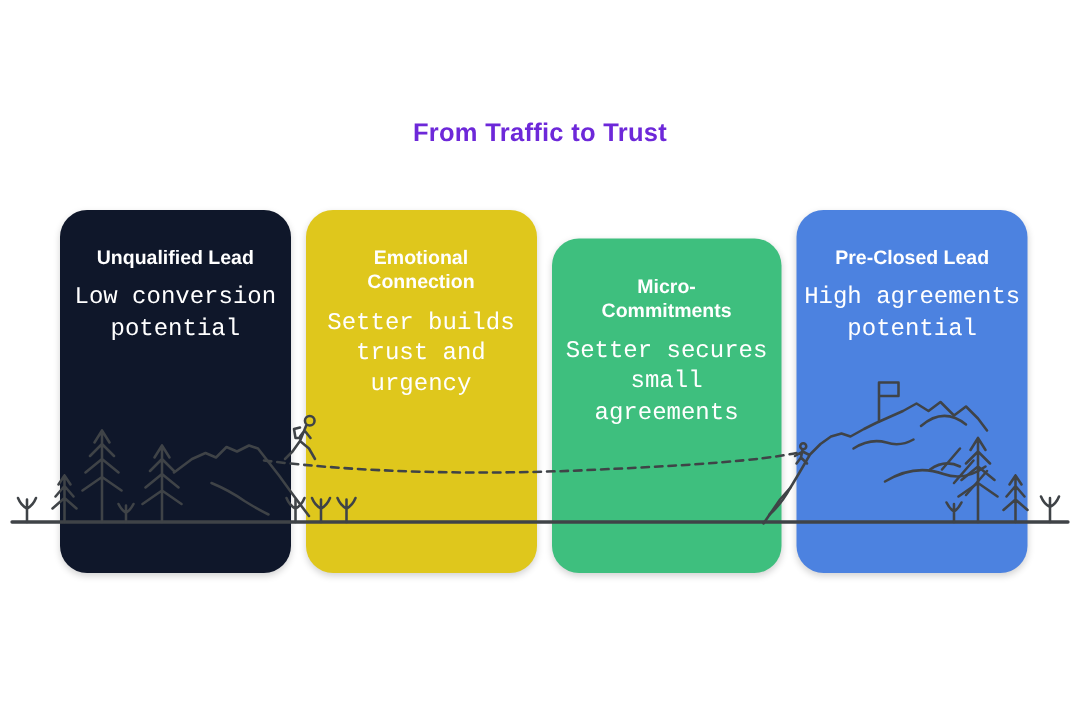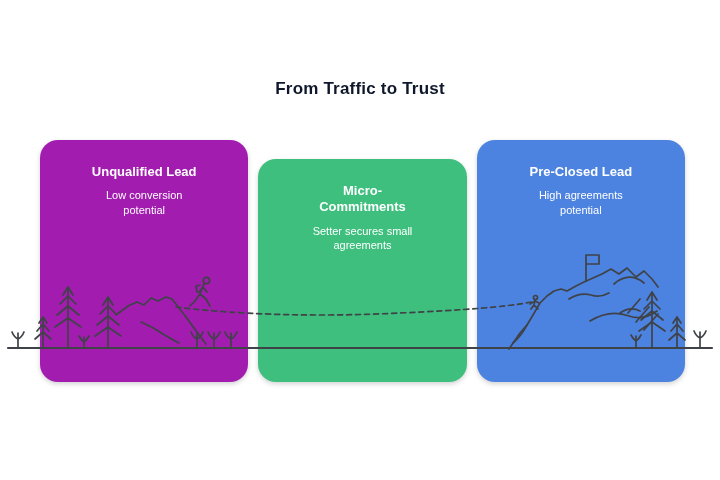--- a/index.html
+++ b/index.html
@@ -1,42 +1,48 @@
 <!DOCTYPE html>
 <html><head>
 <meta charset="utf-8">
 <style>
   html,body{margin:0;padding:0;background:#fff;}
   .page{position:relative;width:720px;height:480px;background:#ffffff;overflow:hidden;
         font-family:"Liberation Sans",sans-serif;}
   .main-title{position:absolute;top:79px;left:0;width:720px;text-align:center;
-        font-size:17px;font-weight:bold;color:#0f172a;letter-spacing:.2px;}
+        font-size:17px;font-weight:bold;color:#6d28d9;letter-spacing:.2px;}
   .cards{position:absolute;left:40px;top:140px;width:645px;height:242px;display:flex;gap:10px;}
   .card{flex:1;border-radius:18px;color:#fff;text-align:center;padding-top:24px;
         box-sizing:border-box;box-shadow:0 2px 5px rgba(0,0,0,.18);}
   .card-title{font-weight:bold;font-size:13px;line-height:1.25;white-space:pre-line;padding:0 2px;}
-  .card-desc{font-size:11px;line-height:1.3;margin-top:8px;white-space:pre-line;padding:0 4px;}
+  .card-desc{font-size:16px;line-height:1.3;margin-top:8px;white-space:pre-line;padding:0 4px;font-family:Liberation Mono, monospace;}
   svg.art{position:absolute;left:0;top:0;pointer-events:none;}
   .art path,.art circle{stroke:#3F4347;fill:none;stroke-width:1.7;
         stroke-linecap:round;stroke-linejoin:round;}
   .art .ground{stroke-width:2.2;}
   .art .dash{stroke-dasharray:5 4;}
 </style>
 </head>
 <body>
 
 <div class="page">
 
   <div class="main-title">From Traffic to Trust</div>
 
   <div class="cards">
-    <div class="card" style="background: #a21caf;">
+    <div class="card" style="background: #0f172a;">
       <div class="card-title">Unqualified Lead</div>
       <div class="card-desc">Low conversion
 potential</div>
+    </div>
+    <div class="card" style="background: rgb(223, 199, 28);">
+      <div class="card-title">Emotional
+Connection</div>
+      <div class="card-desc">Setter builds trust and
+urgency</div>
     </div>
     <div class="card" style="background: rgb(62, 191, 126); margin-top: 19px;">
       <div class="card-title">Micro-
 Commitments</div>
       <div class="card-desc">Setter secures small
 agreements</div>
     </div>
     <div class="card" style="background: rgb(76, 130, 224);">
       <div class="card-title">Pre-Closed Lead</div>
       <div class="card-desc">High agreements

